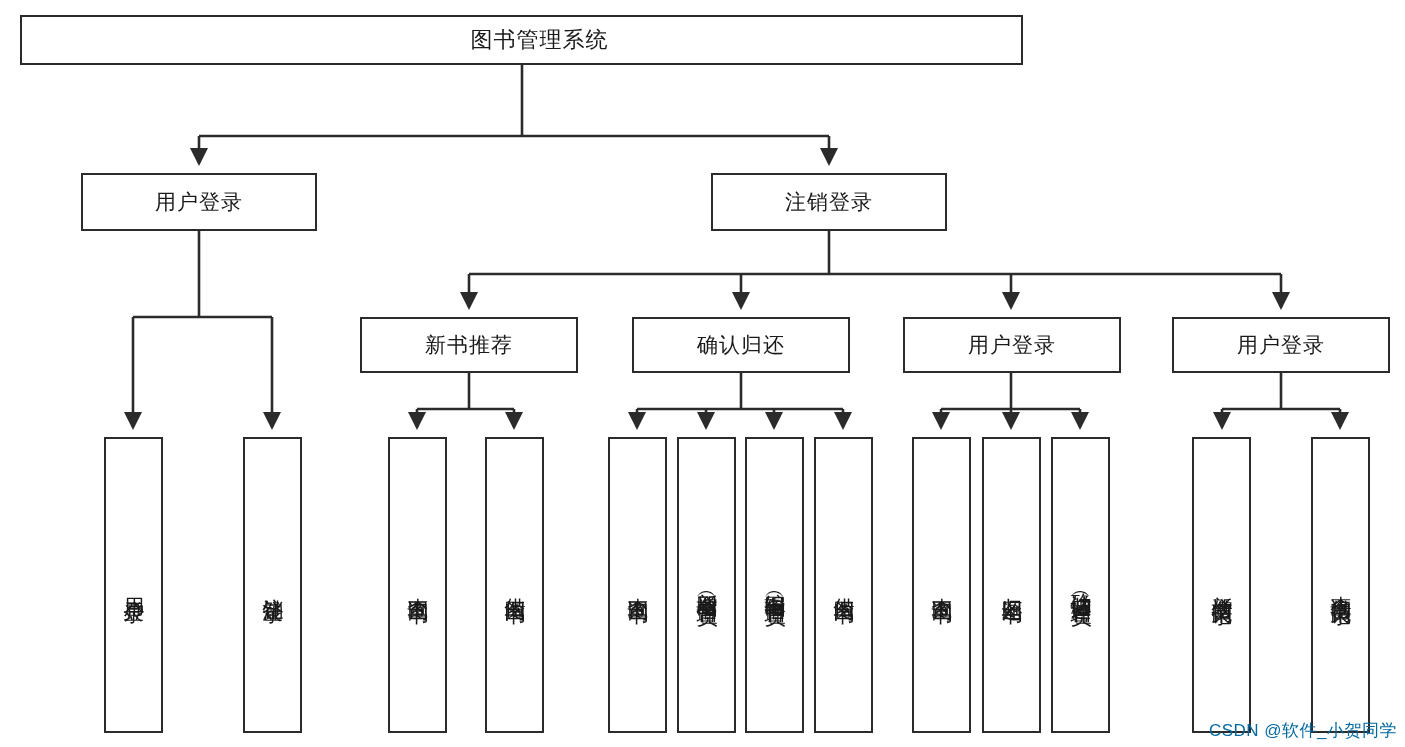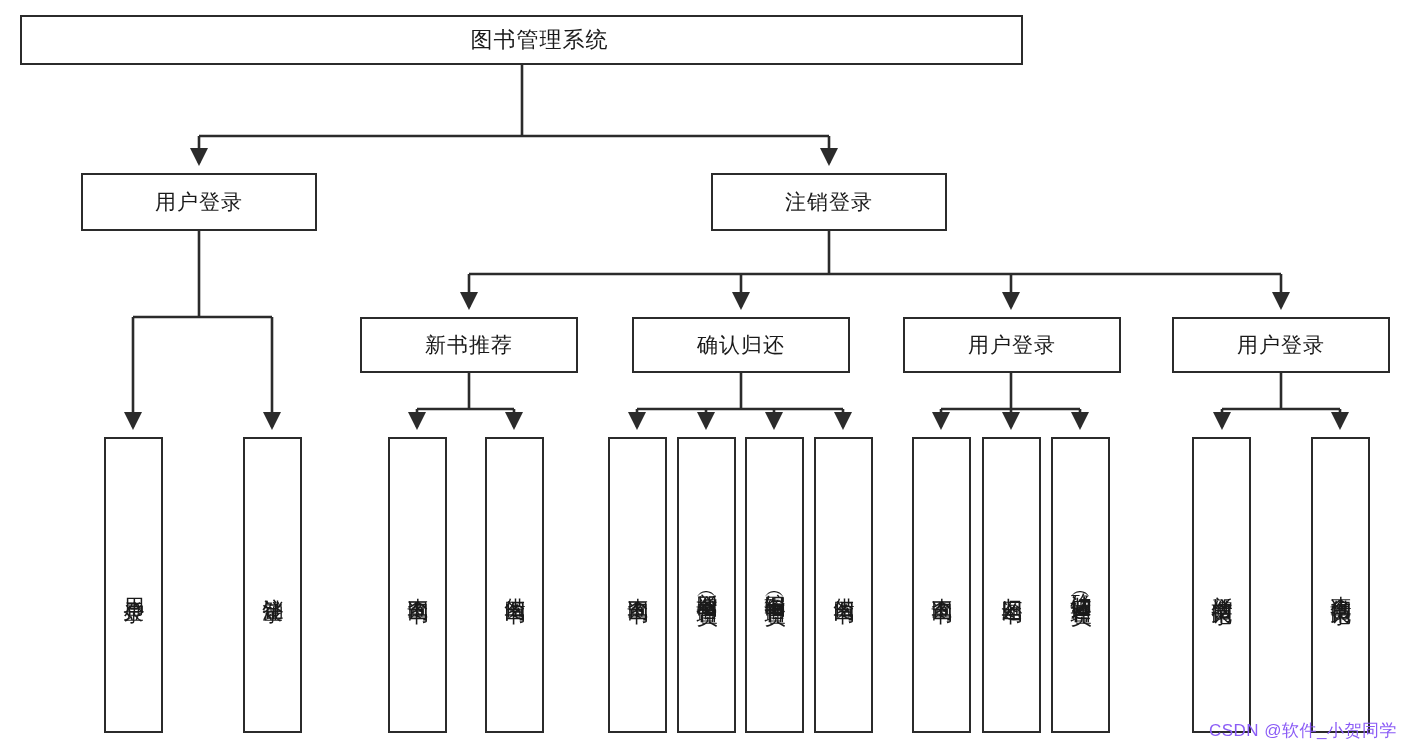--- a/index.html
+++ b/index.html
@@ -55,21 +55,21 @@
     writing-mode:vertical-rl;
     text-orientation:upright;
     display:block;
     white-space:nowrap;
   }
   .watermark{
     position:absolute;
     right:8px;
     bottom:5px;
     font-size:17px;
-    color:#8b5cf6;
+    color:#0369a1;
     letter-spacing:0.5px;
     white-space:nowrap;
     z-index:5;
   }
 </style>
 </head>
 <body>
 
 <div id="canvas">
 

